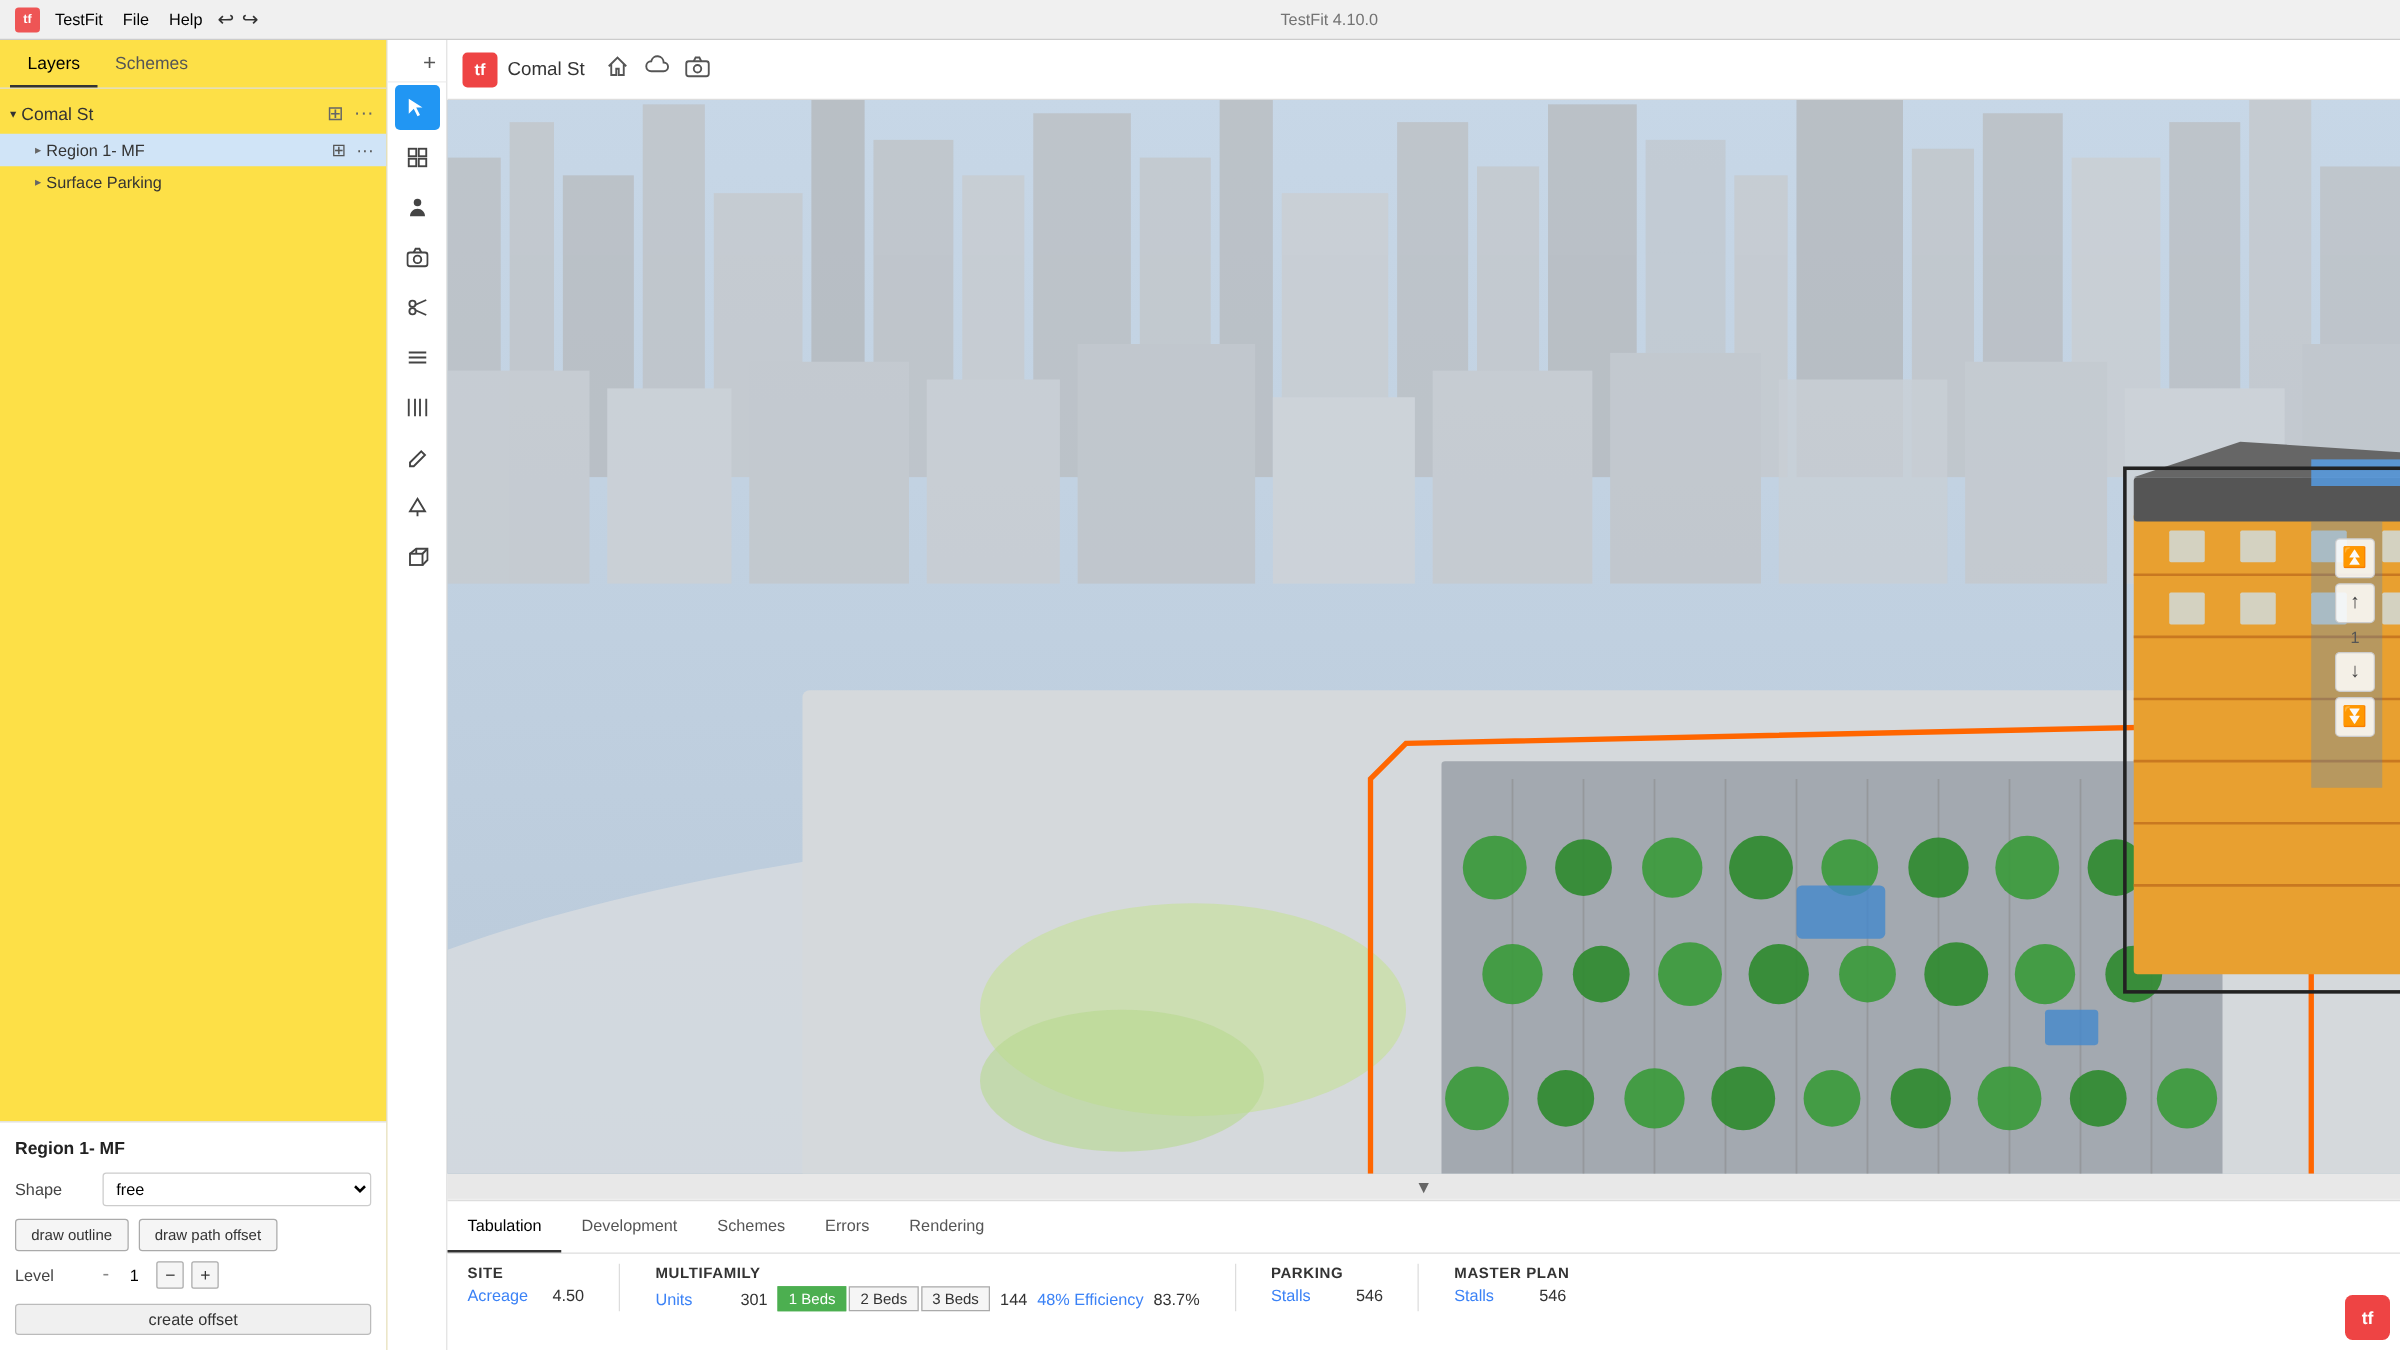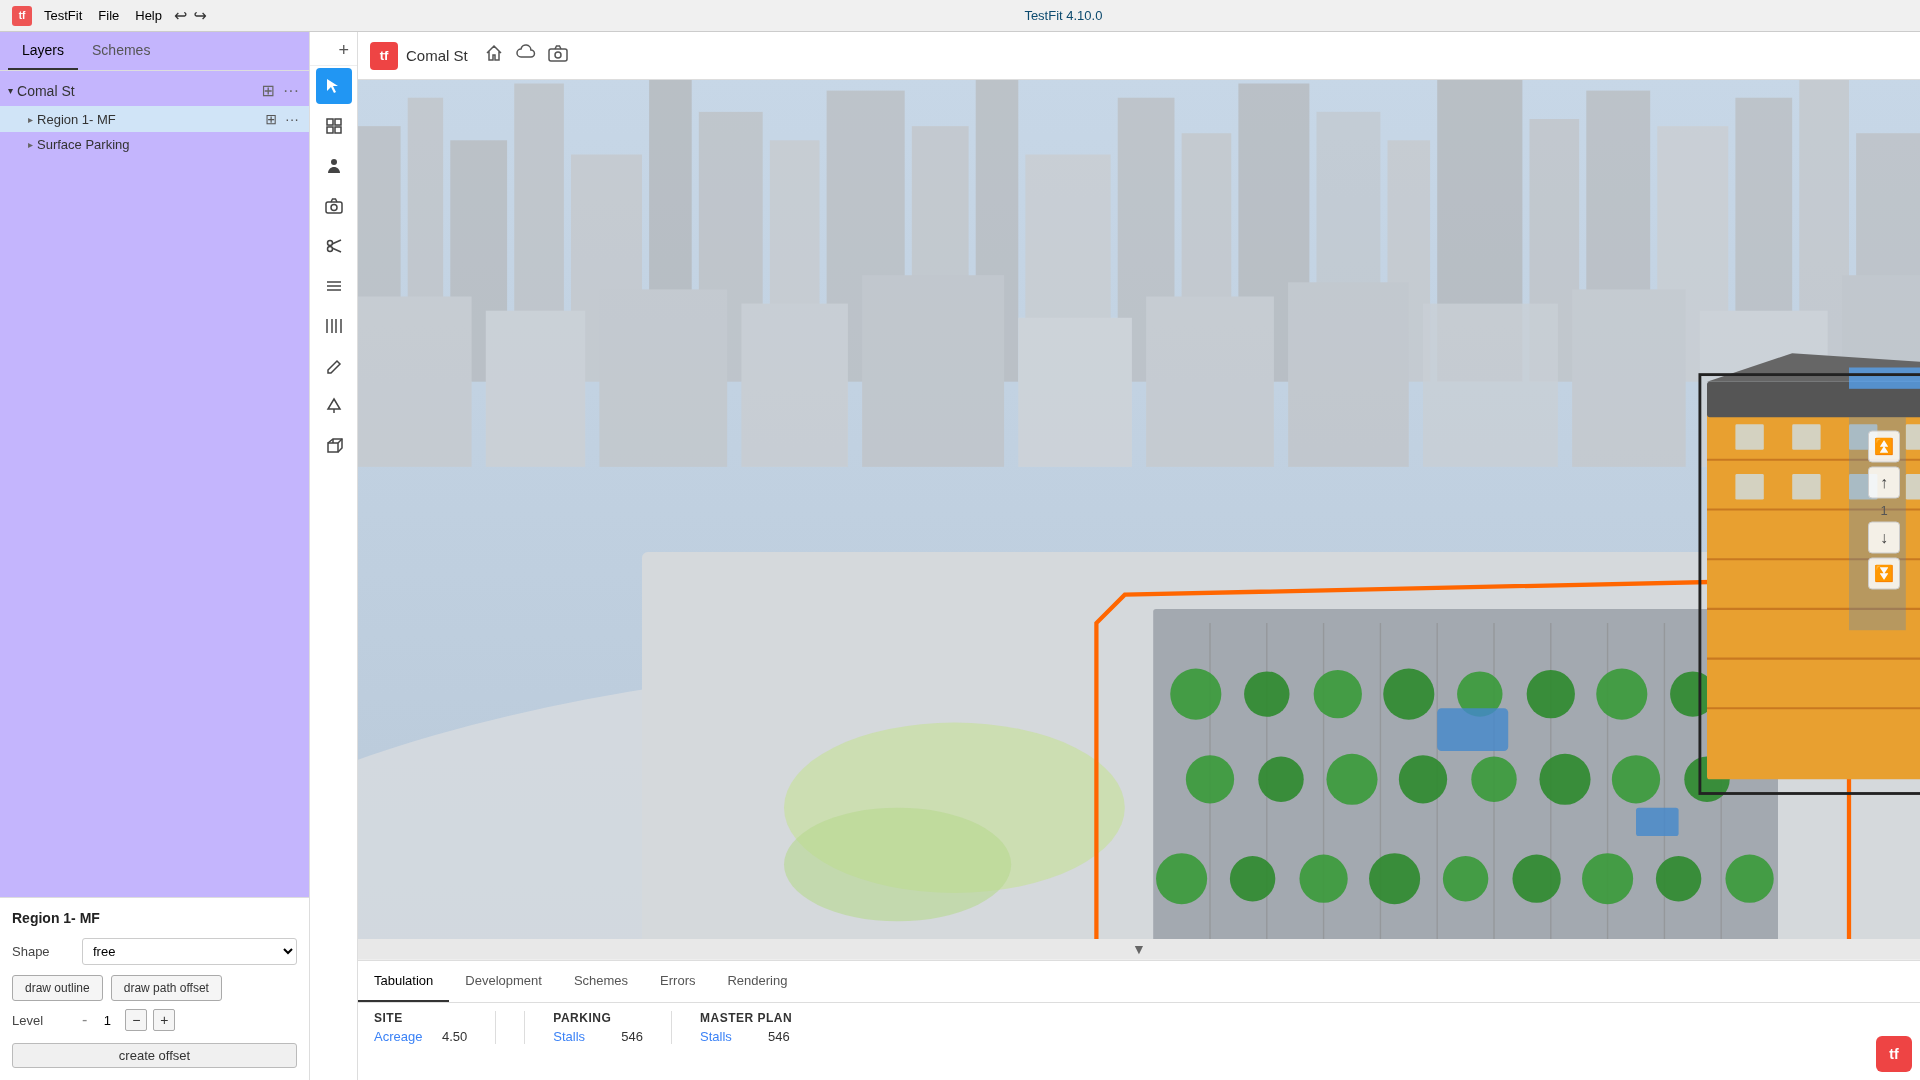--- a/index.html
+++ b/index.html
@@ -12,31 +12,31 @@
       display: flex;
       align-items: center;
       padding: 0 12px;
       gap: 12px;
       border-bottom: 1px solid #ccc;
       font-size: 13px;
     }
     .title-bar-menu { display: flex; gap: 16px; align-items: flex-start; }
     .title-bar-menu span { cursor: pointer; font-size: 13px; }
     .title-bar-logo { width: 20px; height: 20px; background: #e55; border-radius: 3px; display: flex; align-items: center; justify-content: center; color: white; font-size: 10px; font-weight: bold; }
-    .title-center { flex: 1; display: flex; justify-content: center; font-size: 13px; color: #0c4a6e; }
+    .title-center { flex: 1; display: flex; justify-content: center; font-size: 13px; color: #737373; }
     .undo-redo { display: flex; gap: 6px; }
     .undo-redo button { background: none; border: none; cursor: pointer; font-size: 16px; color: #333; }
 
     
     .main-area { display: flex; flex: 1; overflow: hidden; }
 
     
     .left-panel {
       width: 310px;
-      background: #c4b5fd;
+      background: #fde047;
       display: flex;
       flex-direction: column;
       border-right: 1px solid #ddd;
       flex-shrink: 0;
     }
 
     
     .panel-tabs {
       display: flex;
       border-bottom: 1px solid #ddd;
@@ -662,20 +662,35 @@
         <div class="stat-group">
           <div class="stat-title">SITE</div>
           <div class="stat-row">
             <span class="stat-label">Acreage</span>
             <span class="stat-value">4.50</span>
           </div>
         </div>
 
         <div class="stat-divider"></div>
 
+        <div class="stat-group">
+          <div class="stat-title">MULTIFAMILY</div>
+          <div class="stat-row">
+            <span class="stat-label">Units</span>
+            <span class="stat-value">301</span>
+            <div class="beds-selector">
+              <button class="bed-btn active">1 Beds</button>
+              <button class="bed-btn">2 Beds</button>
+              <button class="bed-btn">3 Beds</button>
+            </div>
+            <span class="stat-value">144</span>
+            <span class="stat-label">48% Efficiency</span>
+            <span class="stat-value">83.7%</span>
+          </div>
+        </div>
 
         <div class="stat-divider"></div>
 
         <div class="stat-group">
           <div class="stat-title">PARKING</div>
           <div class="stat-row">
             <span class="stat-label">Stalls</span>
             <span class="stat-value">546</span>
           </div>
         </div>

